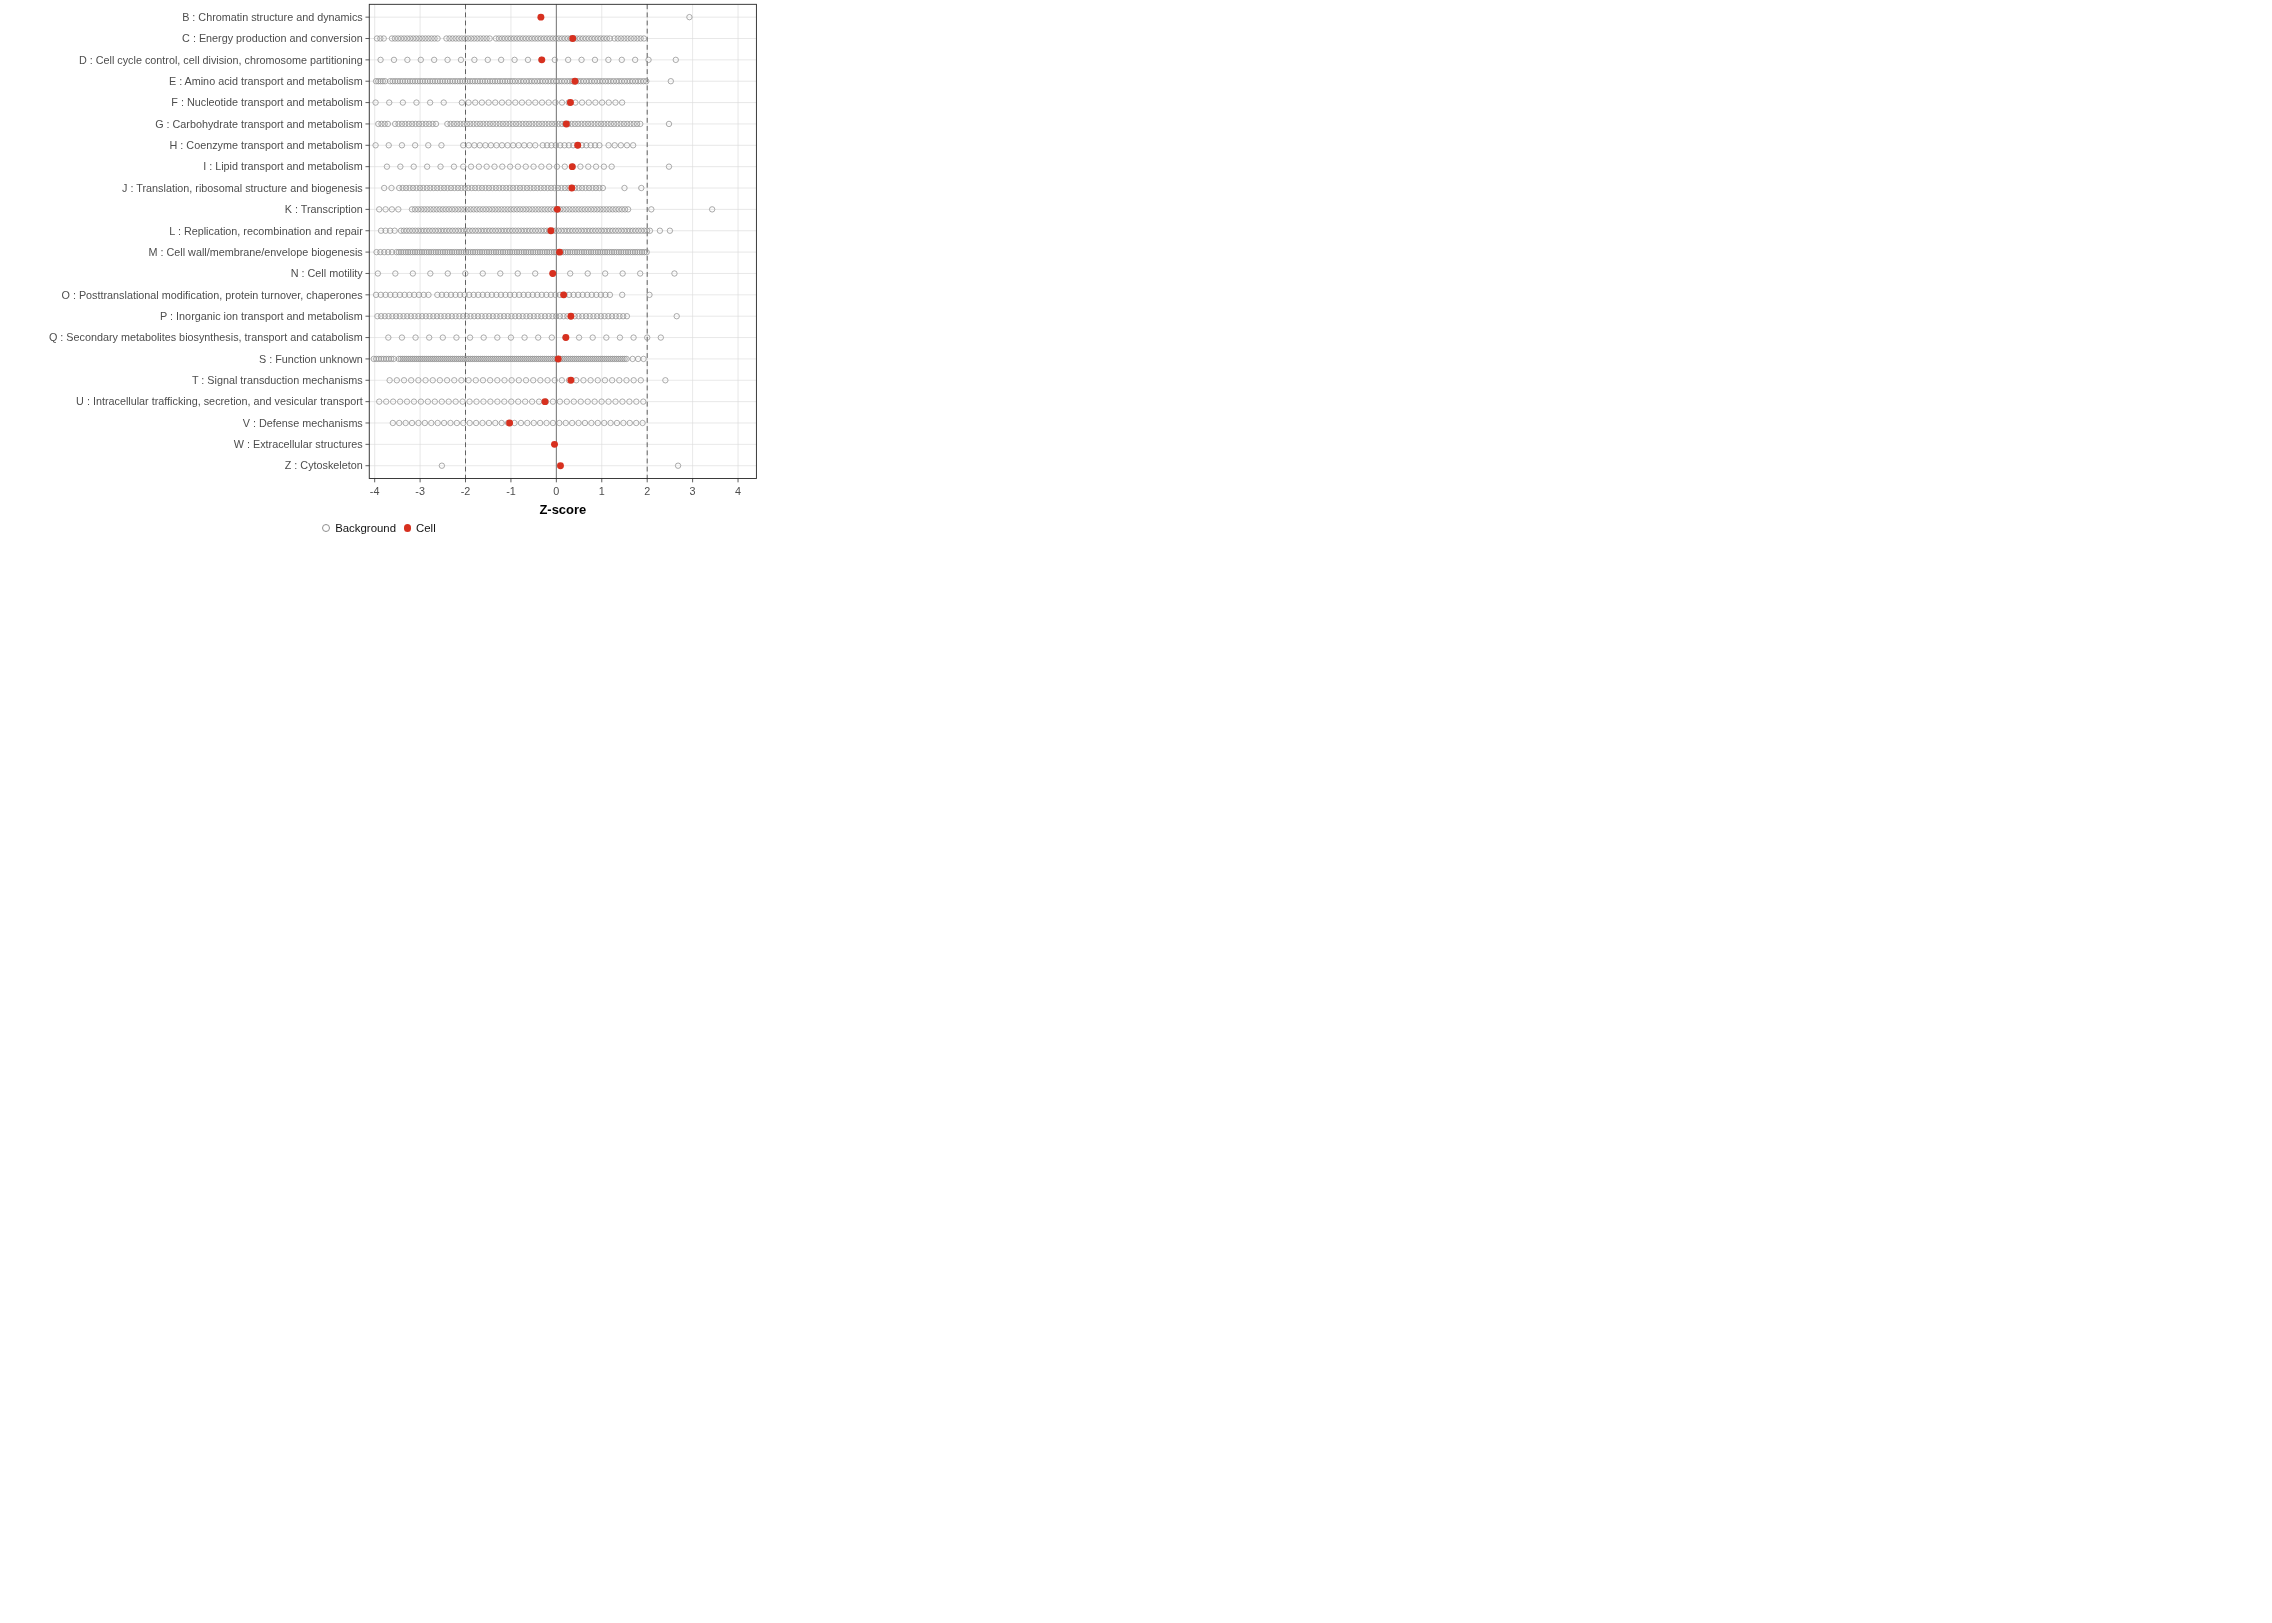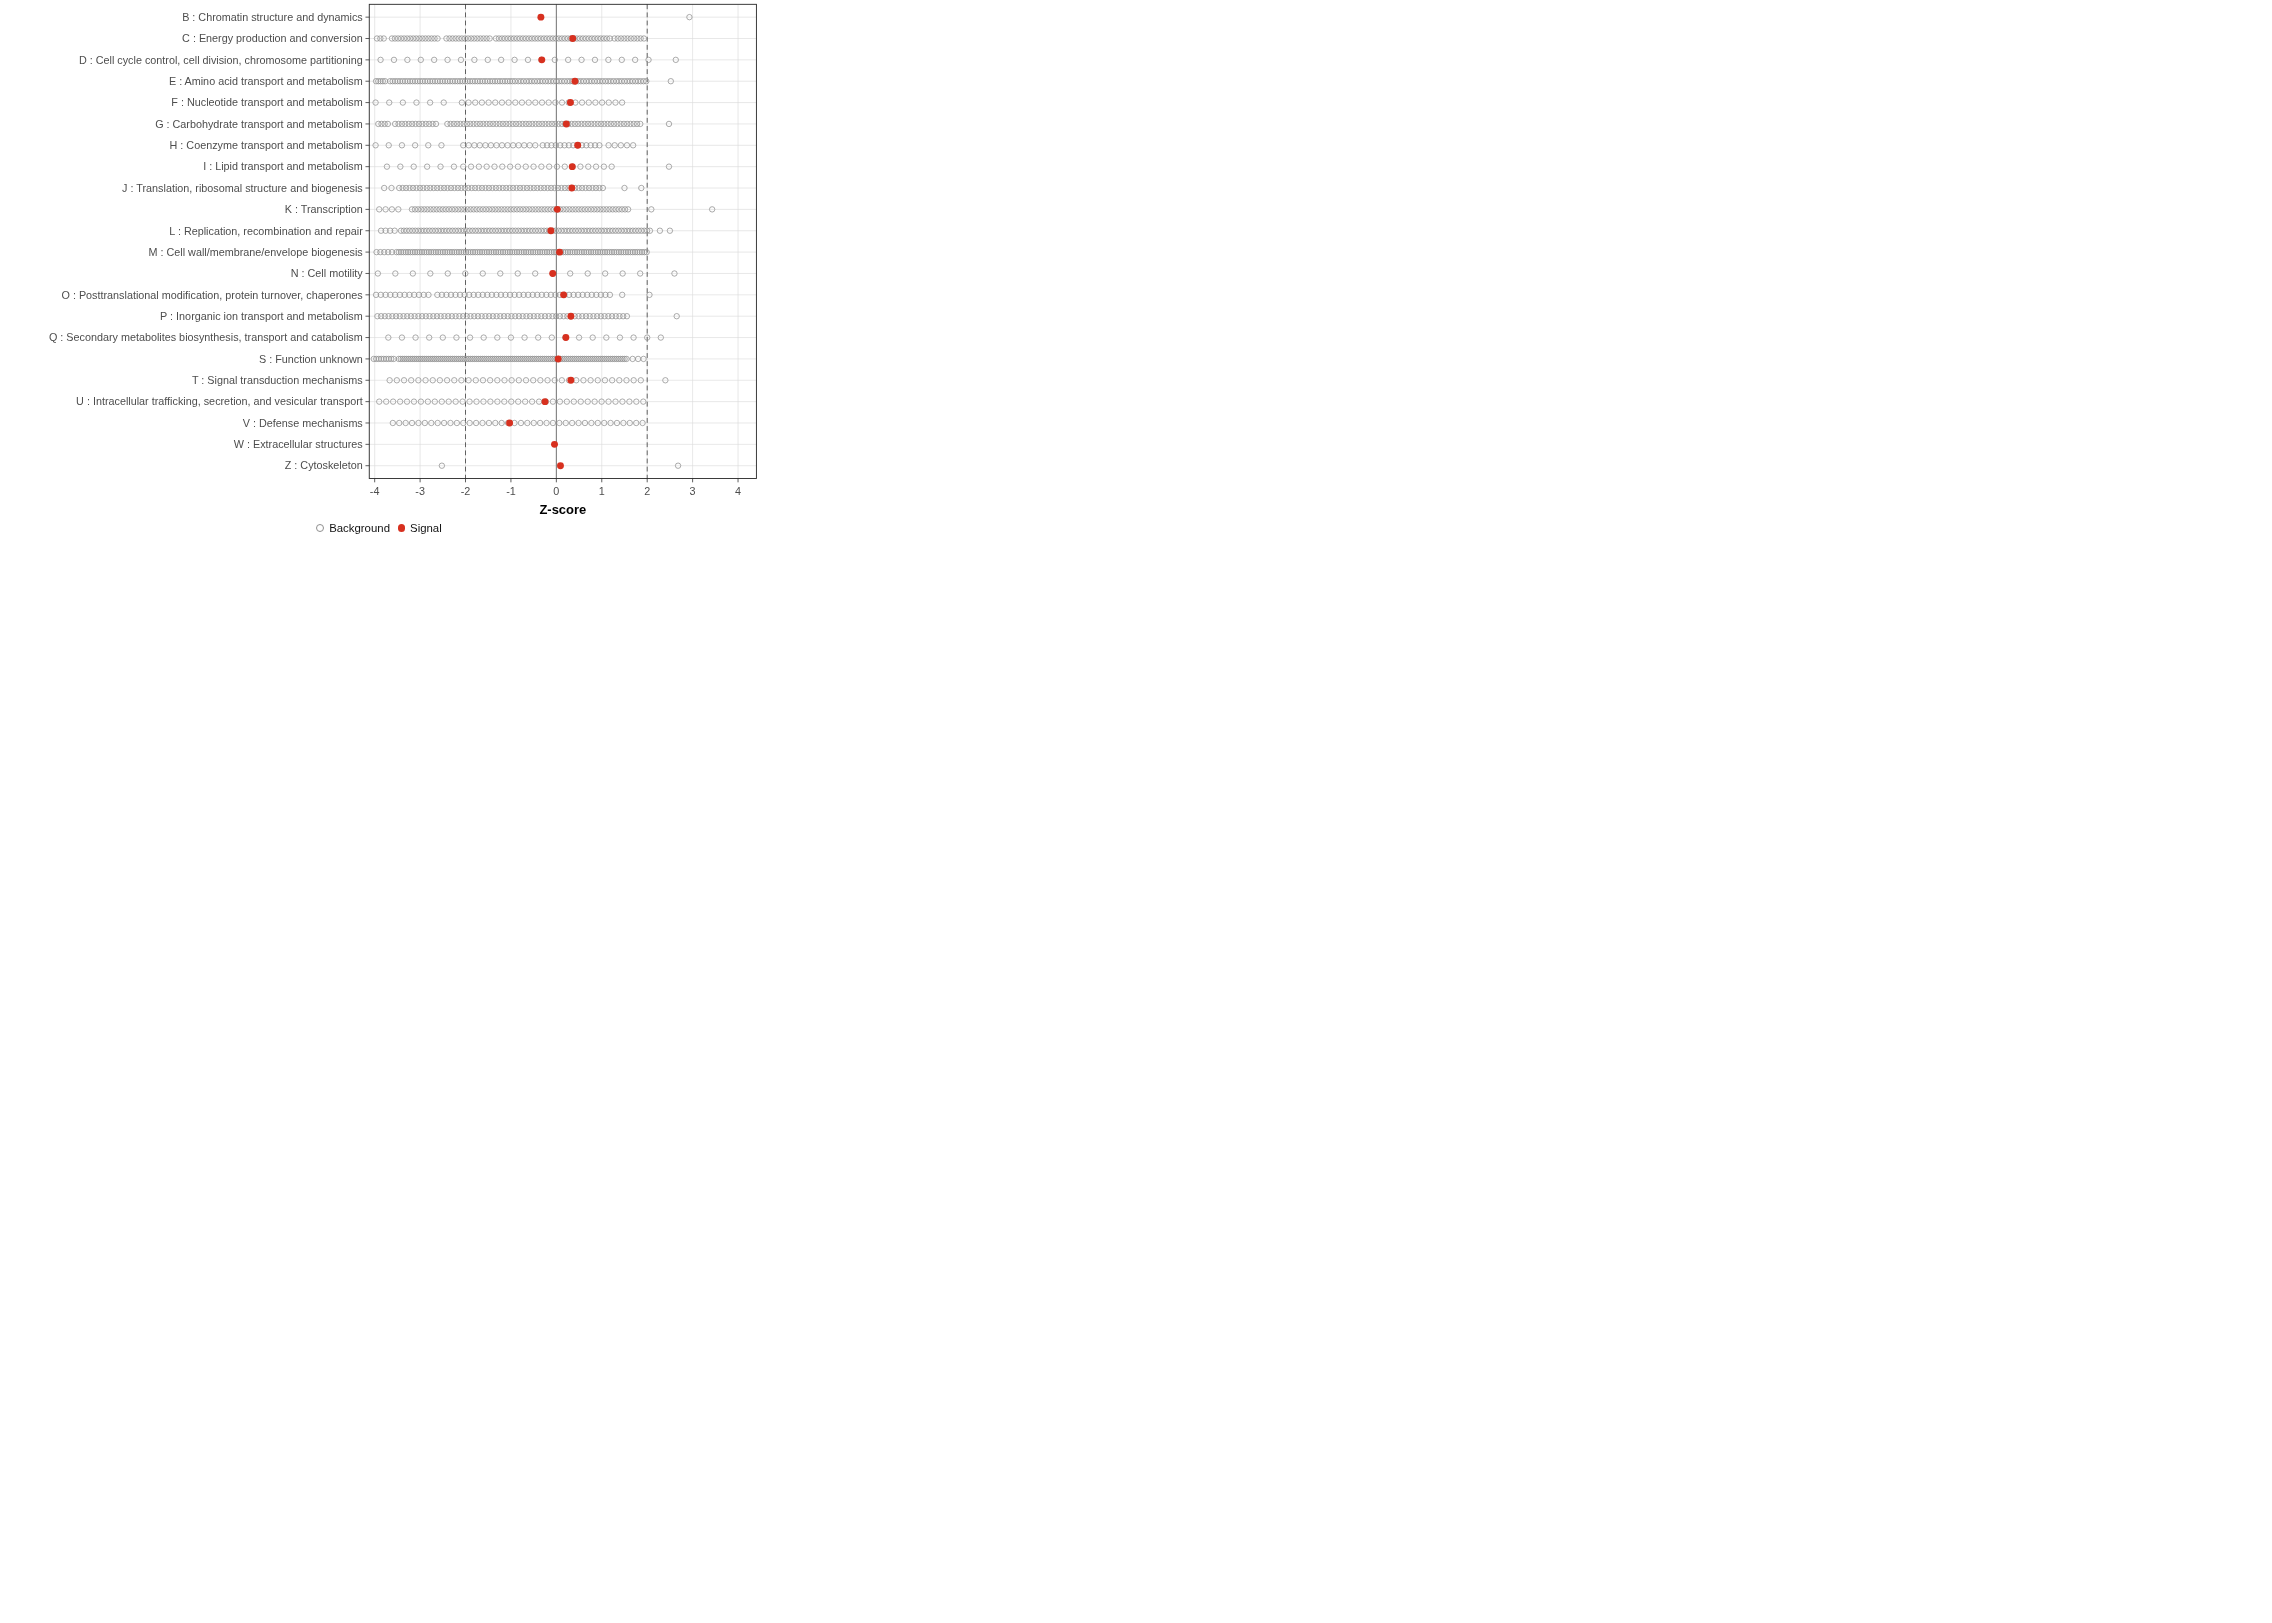--- a/index.html
+++ b/index.html
@@ -1282,17 +1282,17 @@
     <text id="x-axis-title" x="1040" y="950" text-anchor="middle" font-size="24" font-weight="bold" fill="#000000">Z-score</text>
   </svg>
 
   <div id="legend">
     <div class="legend-item">
       <span class="marker-open"></span>
       <span class="legend-label">Background</span>
     </div>
     <div class="legend-item">
       <span class="marker-filled" id="legend-query-marker" style="background: rgb(215, 48, 31);"></span>
-      <span class="legend-label">Signal</span>
+      <span class="legend-label">Cell</span>
     </div>
   </div>
 </div>
 
 
 </body></html>

